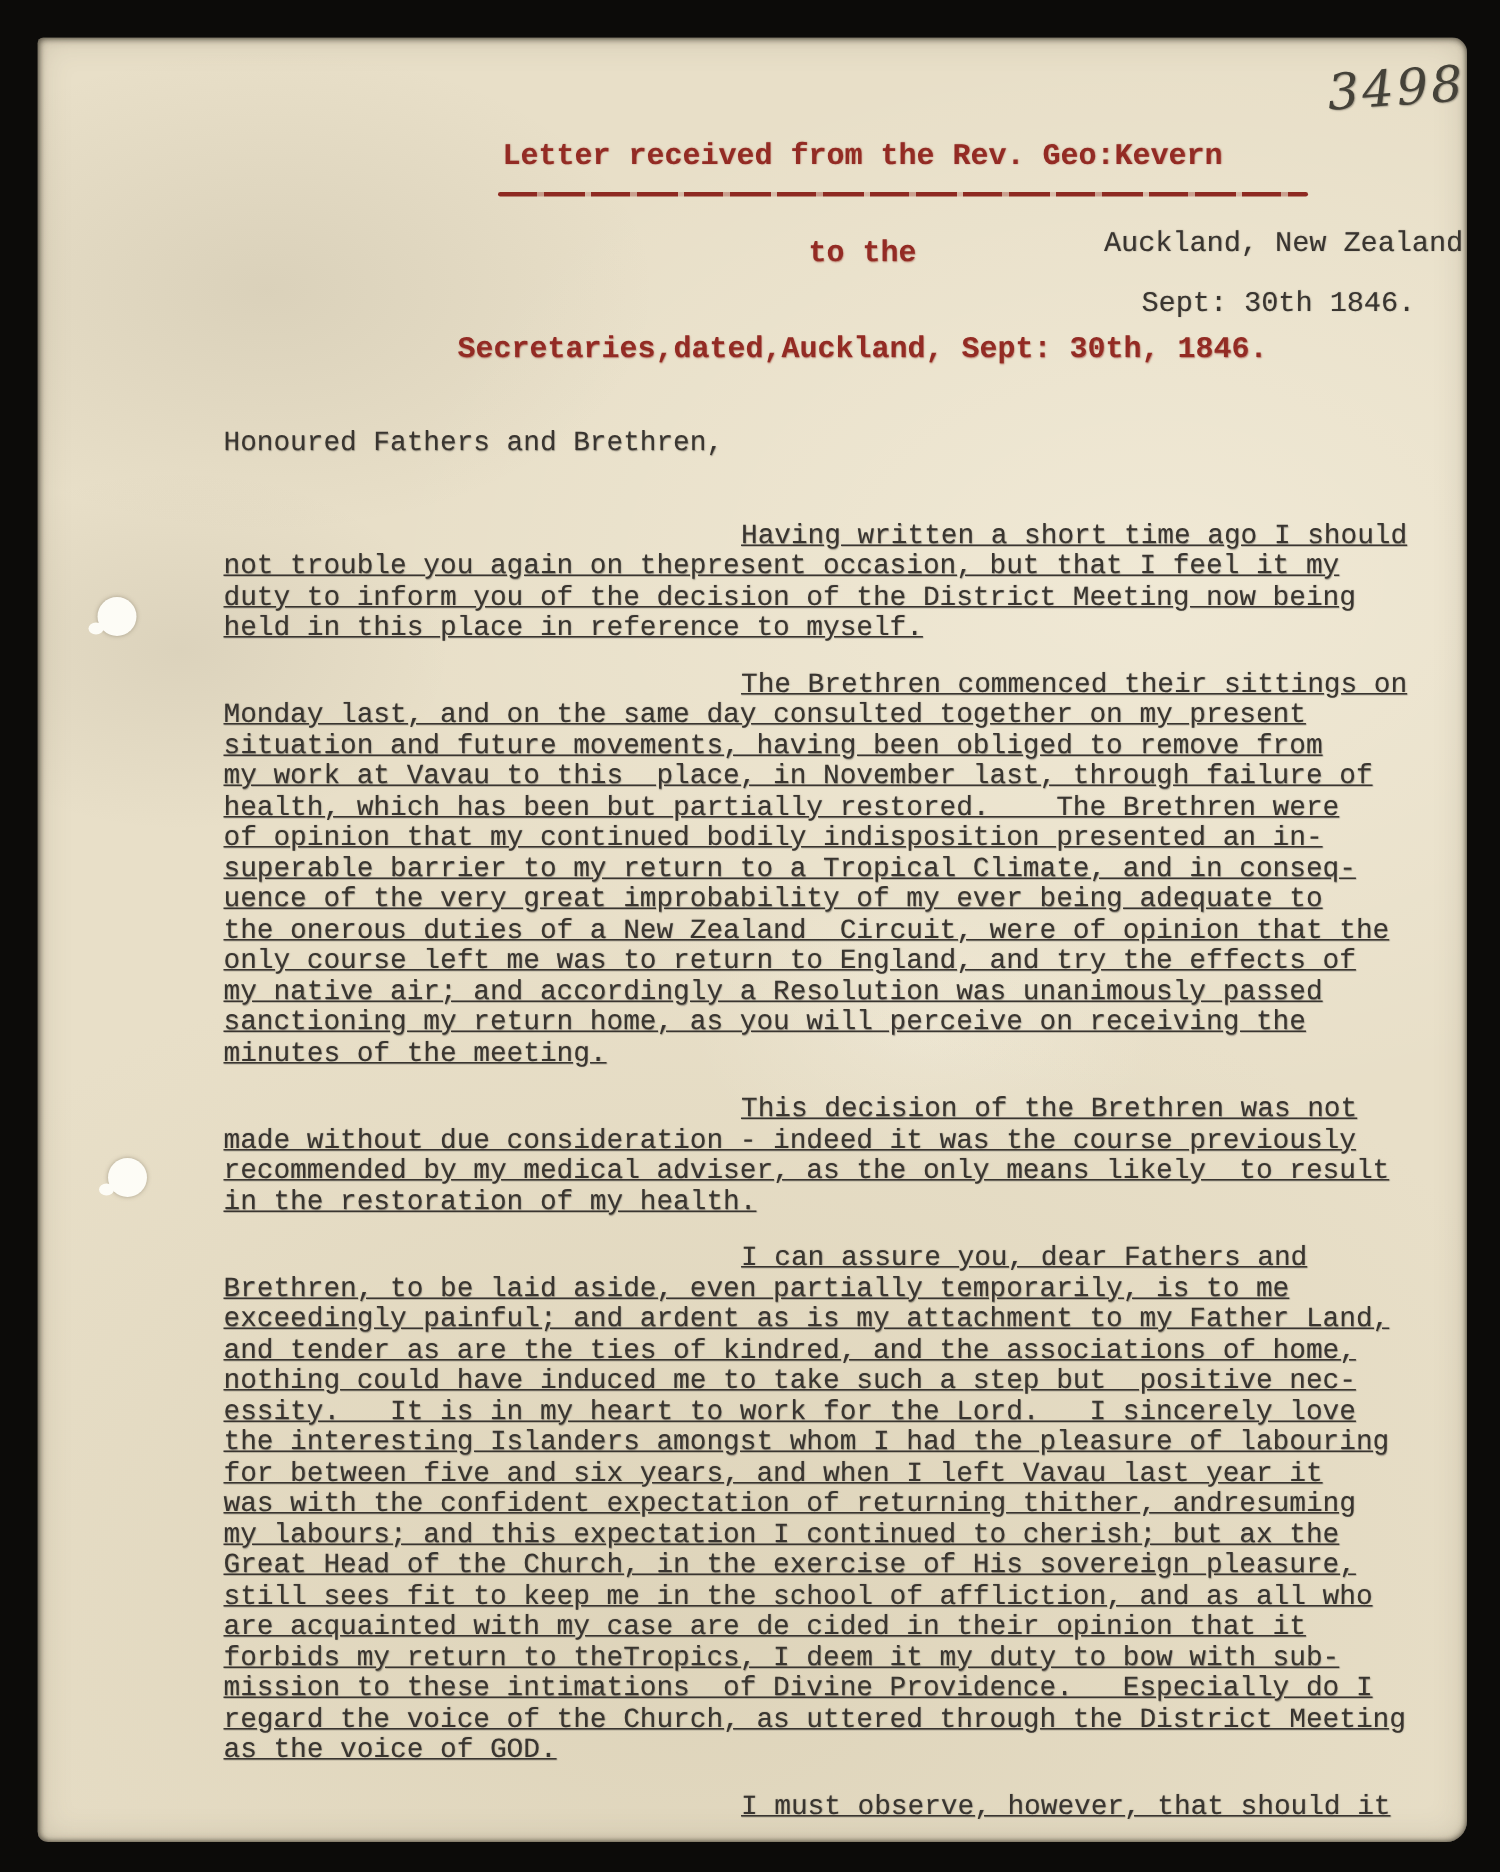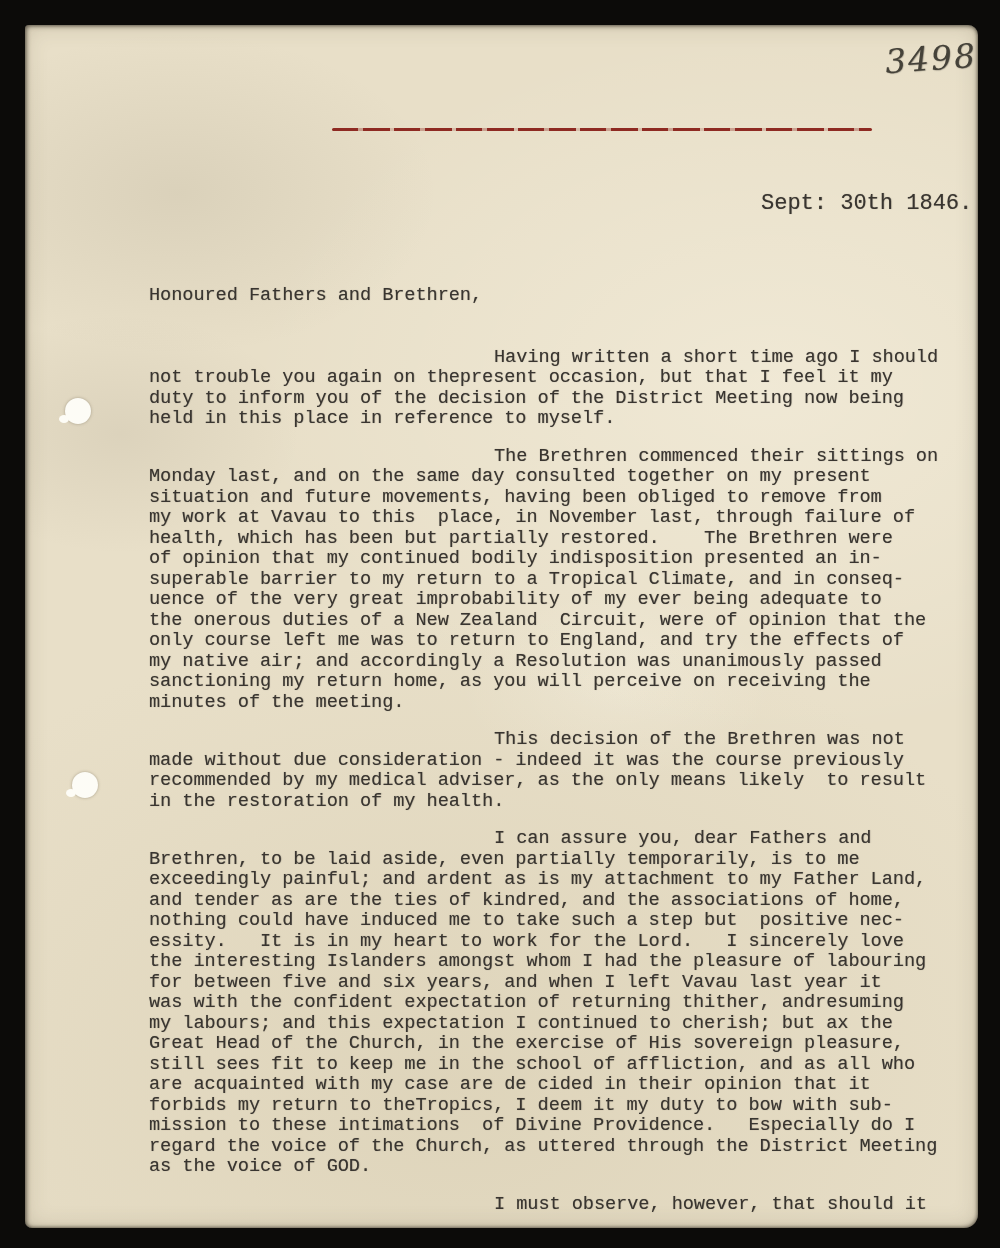--- a/index.html
+++ b/index.html
@@ -77,46 +77,52 @@
       #8e2a22 31px, #8e2a22 58px,
       rgba(142,42,34,0.2) 58px, rgba(142,42,34,0.2) 62px);
     border-radius: 2px;
   }
   .typed {
     color: #393530;
     text-shadow: 0.35px 0.35px 0.8px rgba(56,52,46,0.5);
     white-space: pre;
   }
   .dateline-place { position: absolute; left: 711px; top: 126px; font-size: 19px; }
-  .dateline-date  { position: absolute; left: 736px; top: 166px; font-size: 22px; }
+  .dateline-date  { position: absolute; left: 736px; top: 166px; font-size: 19px; }
   .letter-flow {
     position: absolute;
     left: 124px; top: 220px;
     width: 820px;
     font-size: 18.5px;
     line-height: 20.5px;
   }
   .salutation { }
-  .para { margin-bottom: 17px; }
+  .para { margin-bottom: 17px; text-decoration: underline; }
   .line { white-space: pre; }
   .line.first { padding-left: 345px; }
 </style>
 </head>
 <body>
 
 <div class="paper">
 
   <div class="hole" style="left:40px; top:373px;"></div>
   <div class="hole" style="left:47px; top:747px;"></div>
 
   <div class="archive-num">3498</div>
 
+  <div class="header-block">
+    <div>Letter received from the Rev. Geo:Kevern</div>
+    <div>to the</div>
+    <div>Secretaries,dated,Auckland, Sept: 30th, 1846.</div>
+  </div>
 
   <div class="red-rule"></div>
 
+  <div class="typed dateline-place">Auckland, New Zealand</div>
 
   <div class="typed dateline-date">Sept: 30th 1846.</div>
 
   <div class="typed letter-flow">
     <div class="salutation">Honoured Fathers and Brethren,</div>
     <div><div class="para"><div class="line first">Having written a short time ago I should</div><div class="line">not trouble you again on thepresent occasion, but that I feel it my</div><div class="line">duty to inform you of the decision of the District Meeting now being</div><div class="line">held in this place in reference to myself.</div></div><div class="para"><div class="line first">The Brethren commenced their sittings on</div><div class="line">Monday last, and on the same day consulted together on my present</div><div class="line">situation and future movements, having been obliged to remove from</div><div class="line">my work at Vavau to this  place, in November last, through failure of</div><div class="line">health, which has been but partially restored.    The Brethren were</div><div class="line">of opinion that my continued bodily indisposition presented an in-</div><div class="line">superable barrier to my return to a Tropical Climate, and in conseq-</div><div class="line">uence of the very great improbability of my ever being adequate to</div><div class="line">the onerous duties of a New Zealand  Circuit, were of opinion that the</div><div class="line">only course left me was to return to England, and try the effects of</div><div class="line">my native air; and accordingly a Resolution was unanimously passed</div><div class="line">sanctioning my return home, as you will perceive on receiving the</div><div class="line">minutes of the meeting.</div></div><div class="para"><div class="line first">This decision of the Brethren was not</div><div class="line">made without due consideration - indeed it was the course previously</div><div class="line">recommended by my medical adviser, as the only means likely  to result</div><div class="line">in the restoration of my health.</div></div><div class="para"><div class="line first">I can assure you, dear Fathers and</div><div class="line">Brethren, to be laid aside, even partially temporarily, is to me</div><div class="line">exceedingly painful; and ardent as is my attachment to my Father Land,</div><div class="line">and tender as are the ties of kindred, and the associations of home,</div><div class="line">nothing could have induced me to take such a step but  positive nec-</div><div class="line">essity.   It is in my heart to work for the Lord.   I sincerely love</div><div class="line">the interesting Islanders amongst whom I had the pleasure of labouring</div><div class="line">for between five and six years, and when I left Vavau last year it</div><div class="line">was with the confident expectation of returning thither, andresuming</div><div class="line">my labours; and this expectation I continued to cherish; but ax the</div><div class="line">Great Head of the Church, in the exercise of His sovereign pleasure,</div><div class="line">still sees fit to keep me in the school of affliction, and as all who</div><div class="line">are acquainted with my case are de cided in their opinion that it</div><div class="line">forbids my return to theTropics, I deem it my duty to bow with sub-</div><div class="line">mission to these intimations  of Divine Providence.   Especially do I</div><div class="line">regard the voice of the Church, as uttered through the District Meeting</div><div class="line">as the voice of GOD.</div></div><div class="para"><div class="line first">I must observe, however, that should it</div></div></div>
   </div>
 
 </div>
 

